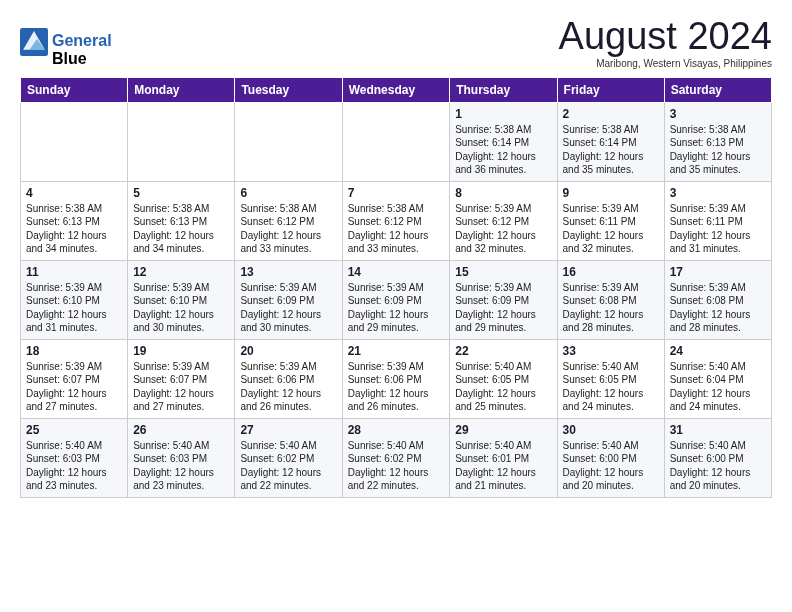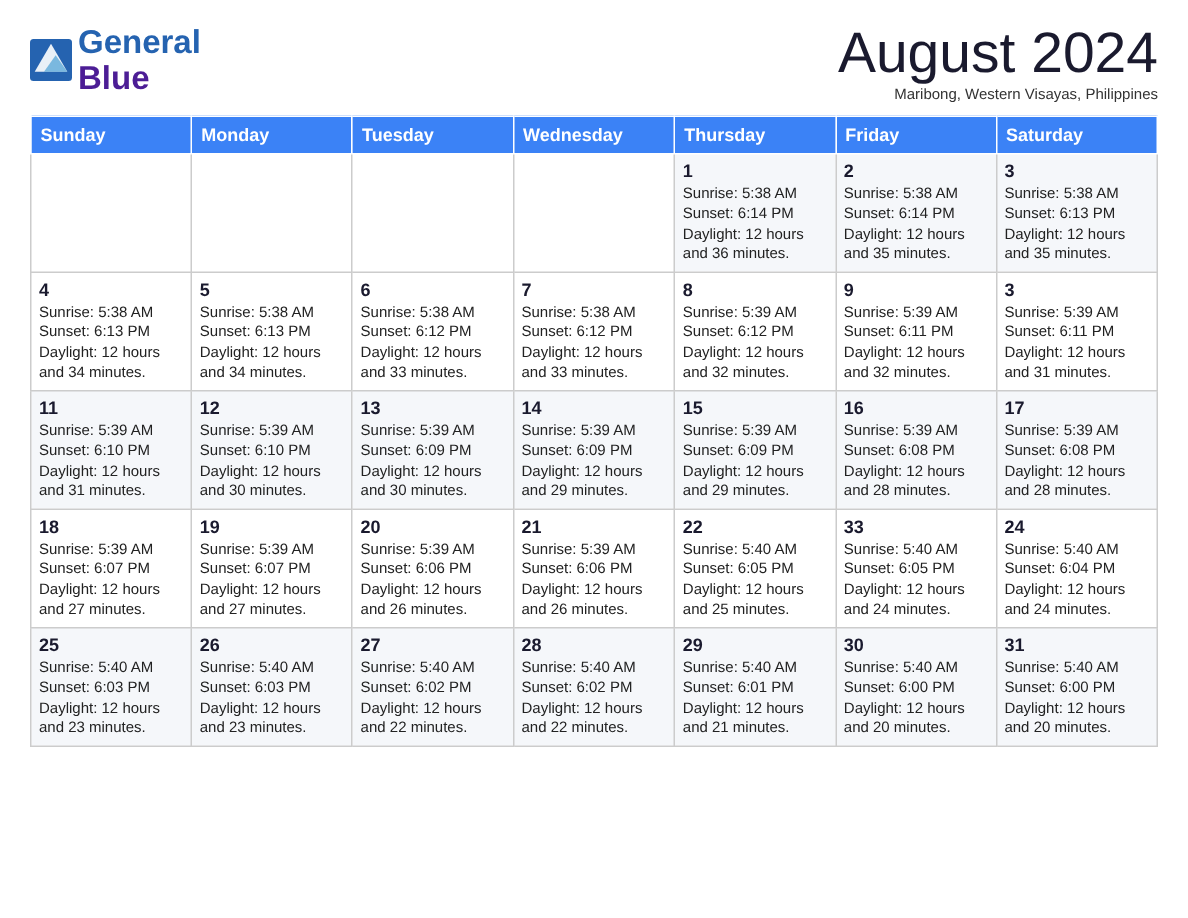--- a/index.html
+++ b/index.html
@@ -15,24 +15,25 @@
       align-items: flex-start;
       justify-content: space-between;
       margin-bottom: 4px;
     }
     .logo {
       display: flex;
       align-items: center;
       gap: 4px;
     }
     .logo-text {
-      font-size: 22px;
+      font-size: 16px;
       font-weight: bold;
       color: #1a1a2e;
       line-height: 1.1;
+      margin-top: 16px;
     }
     .logo-text span {
       color: #2563b0;
     }
     .logo-icon {
       width: 28px;
       height: 28px;
     }
     .title-block {
       text-align: right;
@@ -48,21 +49,21 @@
       color: #333;
       font-weight: normal;
     }
     .calendar {
       width: 100%;
       border-collapse: collapse;
       margin-top: 8px;
       font-size: 10.5px;
     }
     .calendar thead th {
-      background-color: #3b82f6;
+      background-color: #4c1d95;
       color: #fff;
       text-align: left;
       padding: 5px 6px;
       font-size: 12px;
       font-weight: bold;
       border: 1px solid #fff;
     }
     .calendar tbody td {
       border: 1px solid #ccc;
       vertical-align: top;
@@ -98,21 +99,21 @@
 
 <div class="header-top">
   <div class="logo">
     <svg class="logo-icon" viewBox="0 0 36 36" xmlns="http://www.w3.org/2000/svg">
       <rect x="0" y="0" width="36" height="36" rx="3" fill="#2563b0"></rect>
       <polygon points="18,4 32,28 4,28" fill="#fff" opacity="0.9"></polygon>
       <polygon points="22,14 32,28 12,28" fill="#4a9fd4" opacity="0.7"></polygon>
     </svg>
     <div class="logo-text">
       <div><span>General</span></div>
-      <div><span style="color:#4c1d95">Blue</span></div>
+      <div><span style="color:#000000">Blue</span></div>
     </div>
   </div>
   <div class="title-block">
     <div class="main-title">August 2024</div>
     <div class="subtitle">Maribong, Western Visayas, Philippines</div>
   </div>
 </div>
 
 <table class="calendar">
   <thead>

